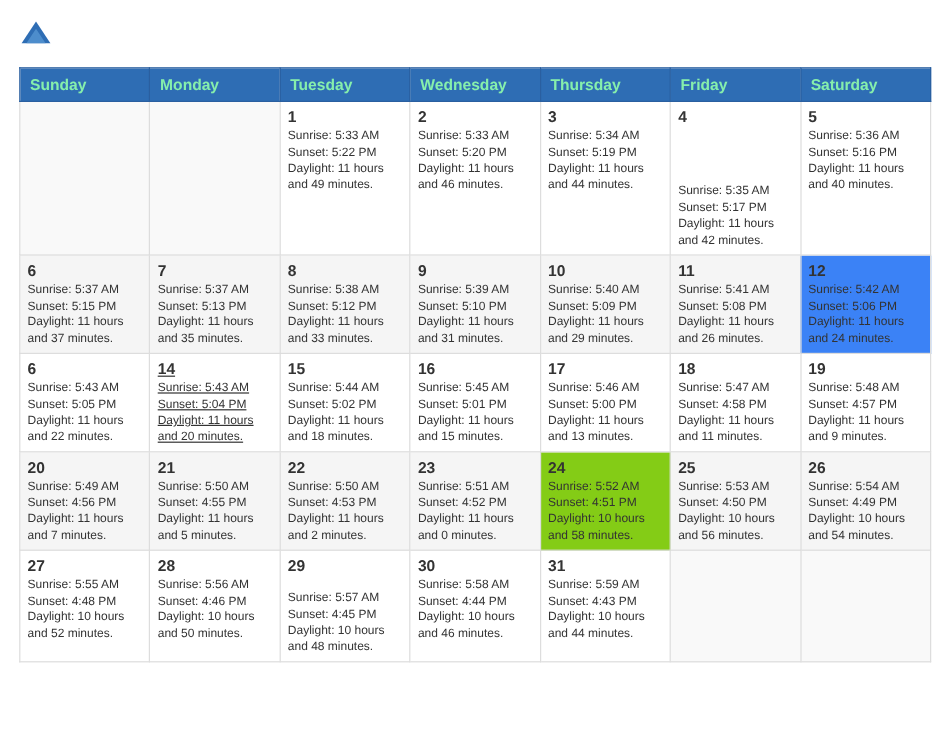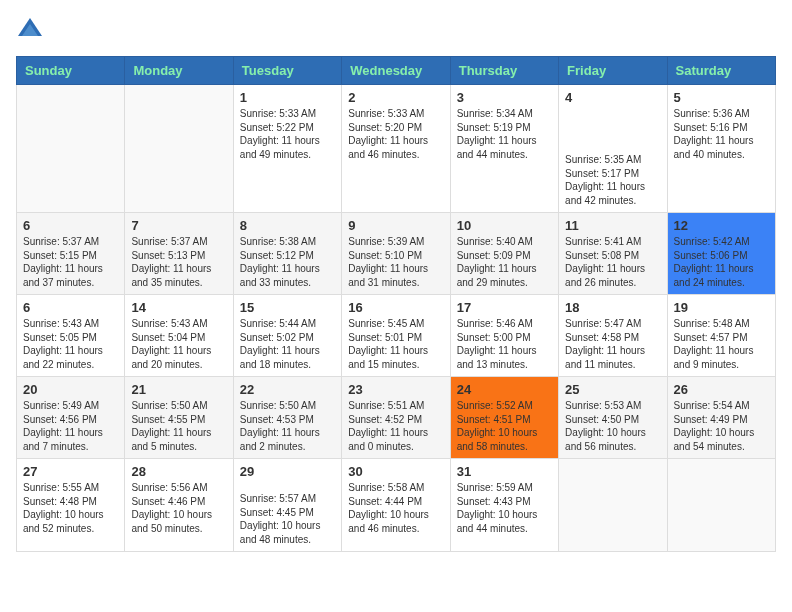--- a/index.html
+++ b/index.html
@@ -208,21 +208,21 @@
 Daylight: 11 hours and 24 minutes.</div>
         </td>
       </tr>
       <tr>
         <td style="background: rgb(255, 255, 255);">
           <span class="day-number">6</span>
           <div class="cell-text" style="white-space: pre-line;">Sunrise: 5:43 AM
 Sunset: 5:05 PM
 Daylight: 11 hours and 22 minutes.</div>
         </td>
-        <td style="background: rgb(255, 255, 255);">
+        <td style="background: rgb(255, 255, 255); text-decoration: underline;">
           <span class="day-number">14</span>
           <div class="cell-text" style="white-space: pre-line;">Sunrise: 5:43 AM
 Sunset: 5:04 PM
 Daylight: 11 hours and 20 minutes.</div>
         </td>
         <td style="background: rgb(255, 255, 255);">
           <span class="day-number">15</span>
           <div class="cell-text" style="white-space: pre-line;">Sunrise: 5:44 AM
 Sunset: 5:02 PM
 Daylight: 11 hours and 18 minutes.</div>
@@ -270,21 +270,21 @@
           <div class="cell-text" style="white-space: pre-line;">Sunrise: 5:50 AM
 Sunset: 4:53 PM
 Daylight: 11 hours and 2 minutes.</div>
         </td>
         <td style="background: rgb(245, 245, 245);">
           <span class="day-number">23</span>
           <div class="cell-text" style="white-space: pre-line;">Sunrise: 5:51 AM
 Sunset: 4:52 PM
 Daylight: 11 hours and 0 minutes.</div>
         </td>
-        <td style="background: #f97316; margin-left: 45px;">
+        <td style="background: #84cc16; margin-left: 45px;">
           <span class="day-number">24</span>
           <div class="cell-text" style="white-space: pre-line;">Sunrise: 5:52 AM
 Sunset: 4:51 PM
 Daylight: 10 hours and 58 minutes.</div>
         </td>
         <td style="background: rgb(245, 245, 245);">
           <span class="day-number">25</span>
           <div class="cell-text" style="white-space: pre-line;">Sunrise: 5:53 AM
 Sunset: 4:50 PM
 Daylight: 10 hours and 56 minutes.</div>

